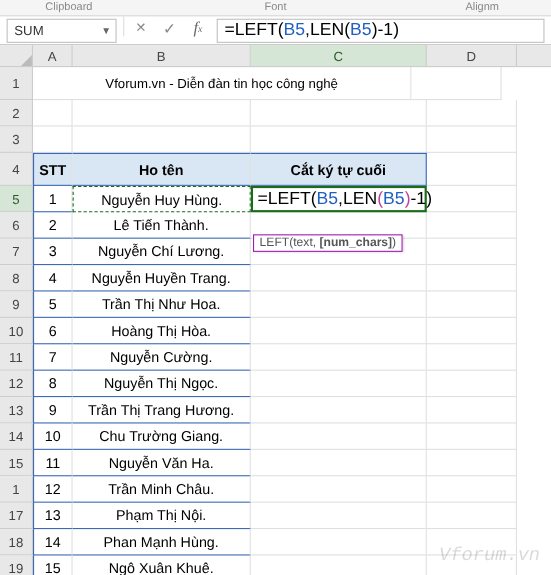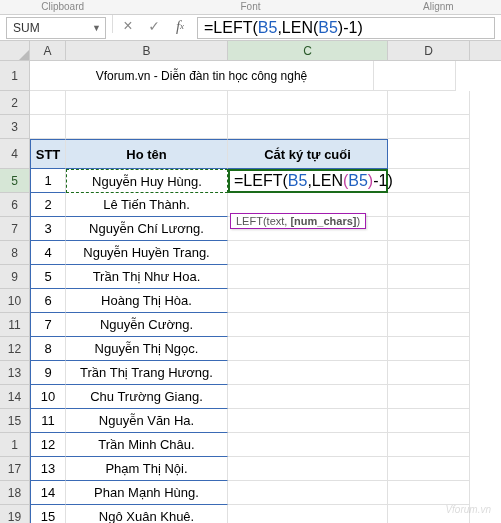--- a/index.html
+++ b/index.html
@@ -164,23 +164,23 @@
     justify-content: center;
     font-size: 12px;
   }
   .wA { width: 36px; flex: none; }
   .wB { width: 162px; flex: none; }
   .wC { width: 160px; flex: none; }
   .wD { width: 82px; flex: none; }
   .watermark {
     position: absolute;
     right: 10px; bottom: 8px;
-    font-size: 10px;
+    font-size: 17px;
     font-style: italic;
-    font-family: Liberation Sans, sans-serif;
+    font-family: Liberation Mono, monospace;
     color: rgba(0,0,0,0.15);
     pointer-events: none;
   }
   .editing-cell {
     position: relative;
     border: 2px solid #1a6b1a !important;
     background: #fff;
     overflow: visible;
   }
   .lbl-a { border-left: 1px solid #3a6ab5; border-bottom: 1px solid #3a6ab5; }

